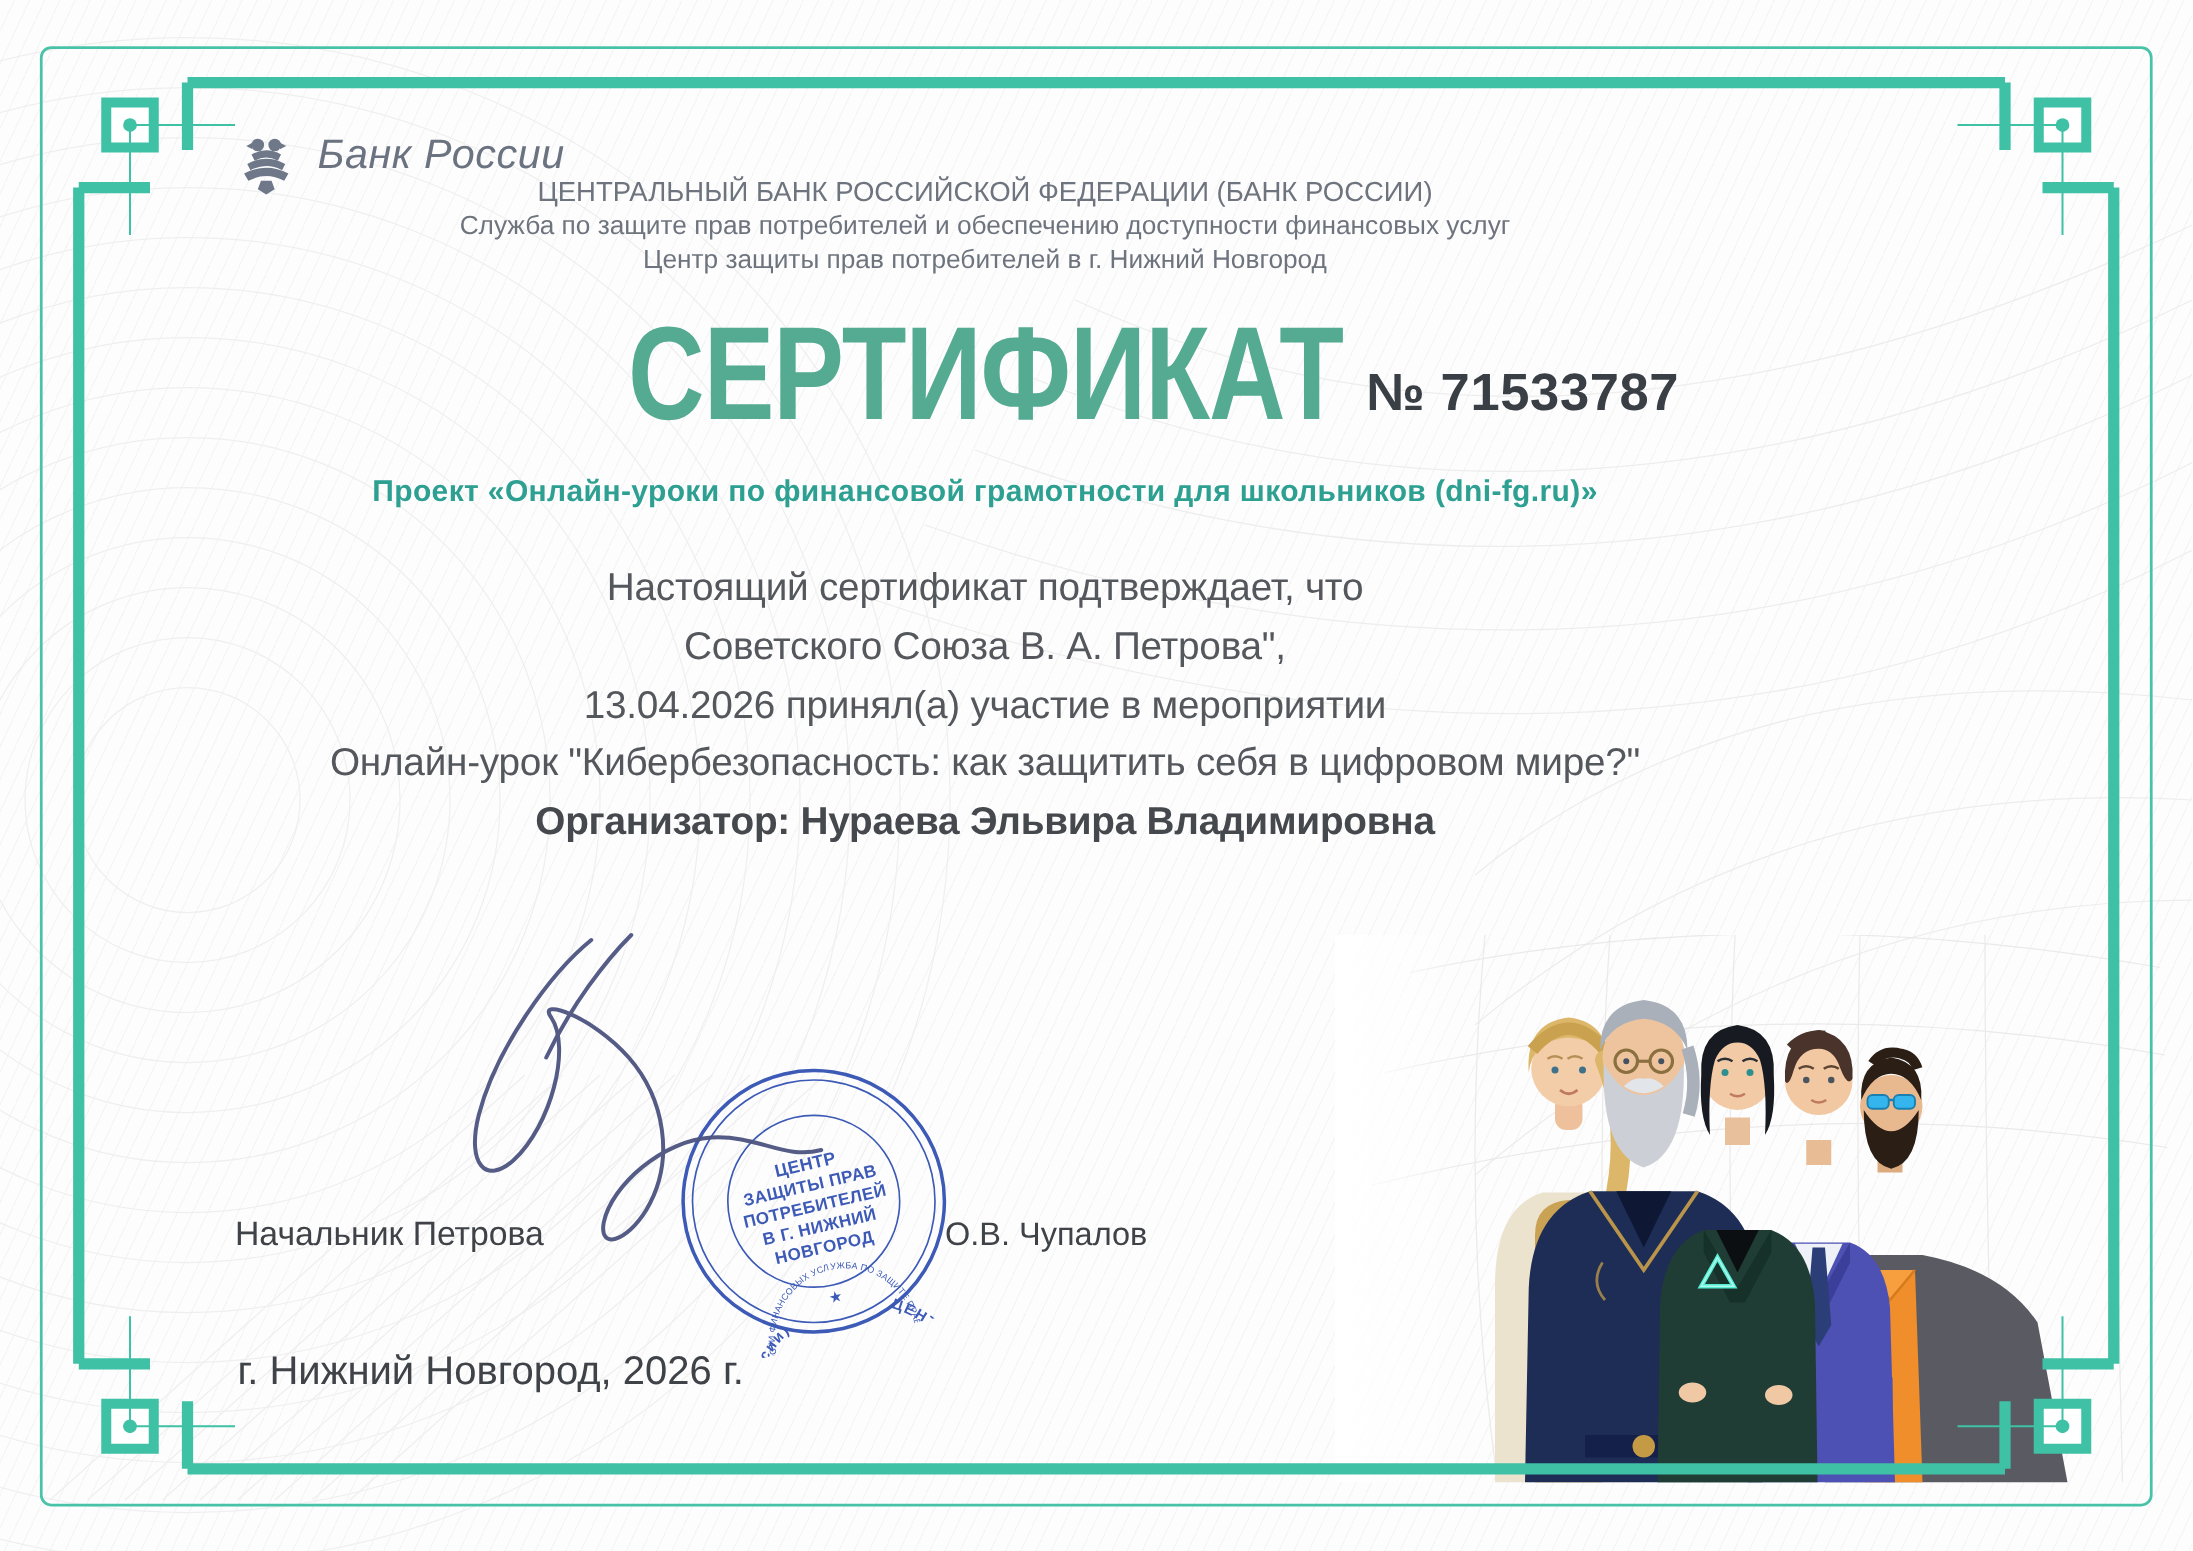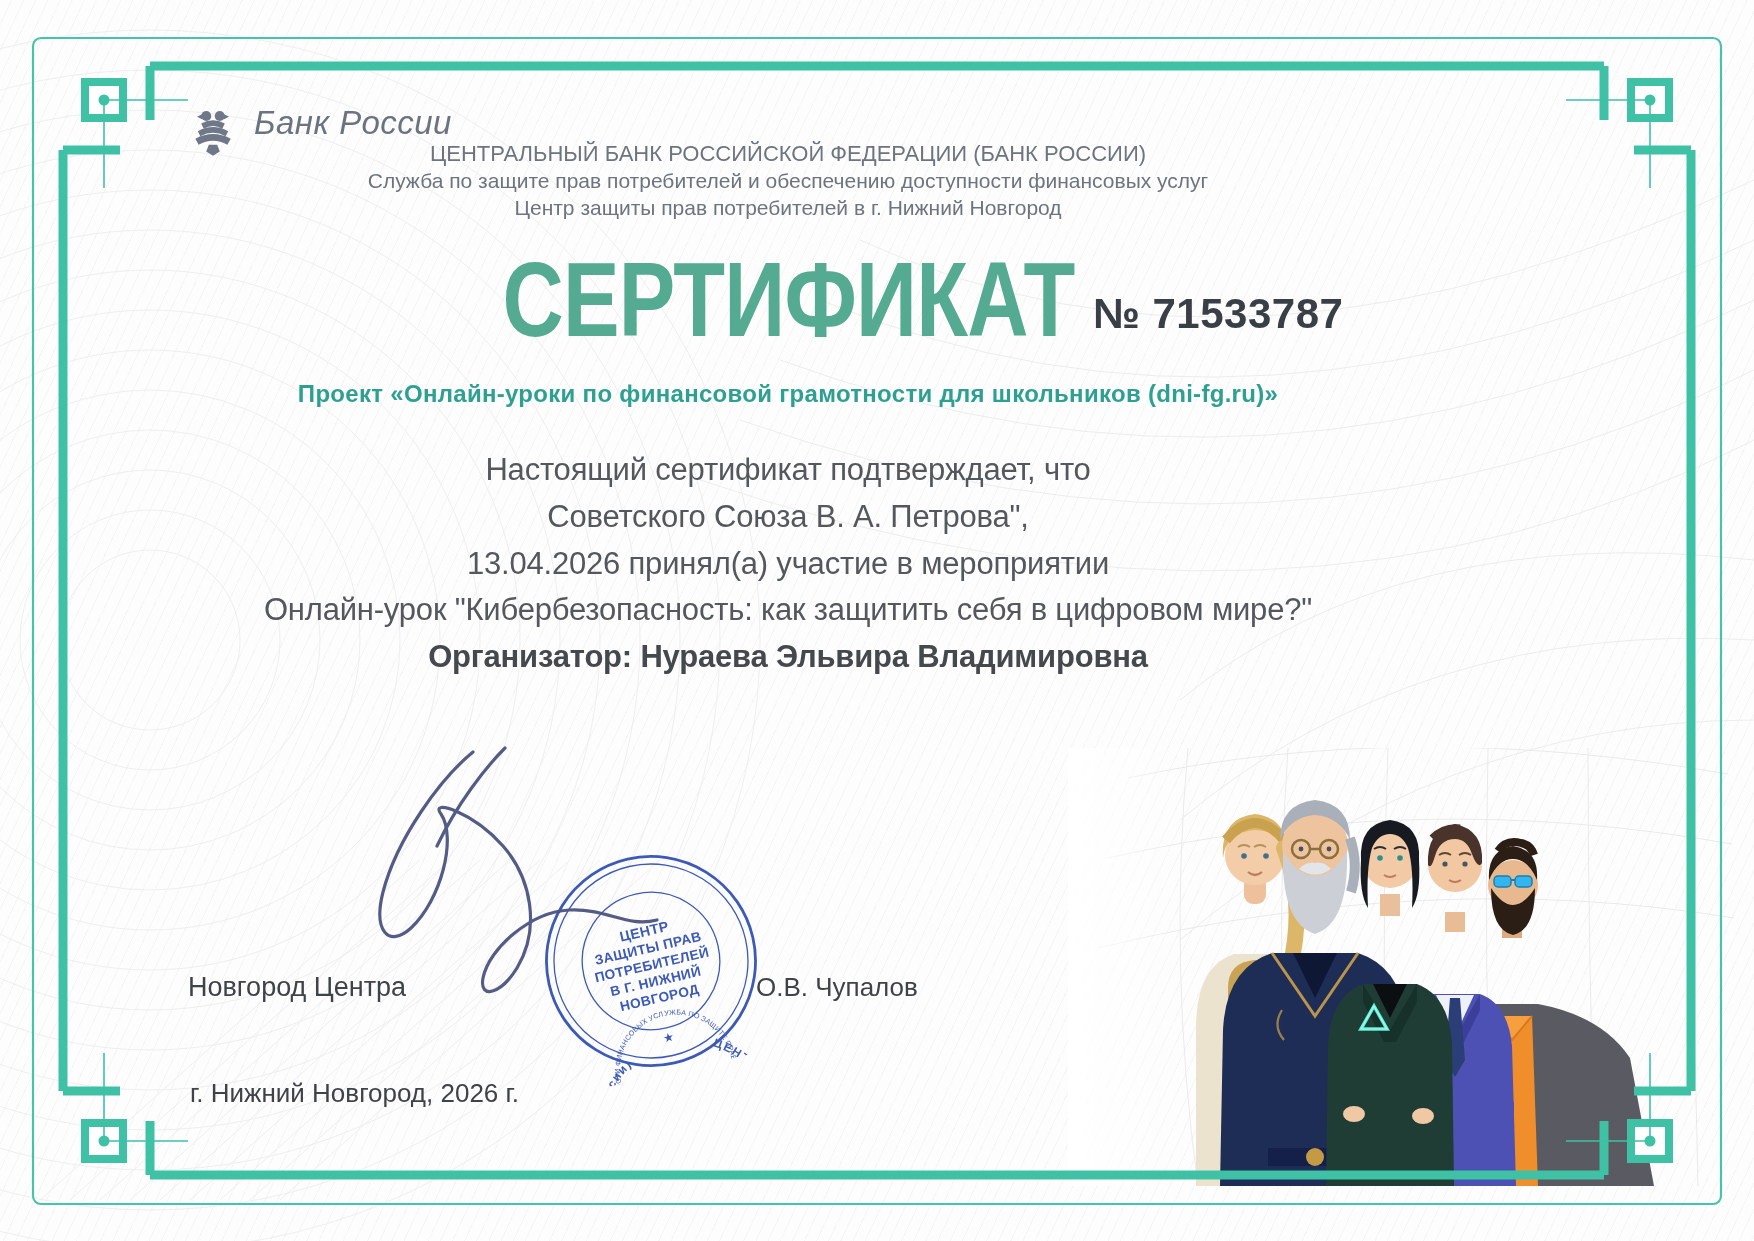--- a/index.html
+++ b/index.html
@@ -28,21 +28,21 @@
   .title span{display:inline-block;transform:scaleX(.8);transform-origin:center;}
   .cert-no{left:1093px;top:290px;font-size:42px;font-weight:bold;color:#3a3f46;letter-spacing:.5px;text-align:center;}
   
   .project{top:380px;color:#2da092;font-weight:bold;font-size:24px;letter-spacing:.3px;}
   
   .body-text{top:447px;font-size:31px;line-height:46.8px;color:#54575c;letter-spacing:-.2px;}
   .body-text .b6{font-weight:bold;color:#45494e;}
   
   .sig-pos{left:188px;top:972px;font-size:27px;color:#3f4348;}
   .sig-name{left:756px;top:972px;font-size:26px;color:#3f4348;}
-  .footer{left:190px;top:1078px;font-size:26px;color:#3f4348;}
+  .footer{left:190px;top:1078px;font-size:32px;color:#3f4348;}
   .stamp-box{left:538px;top:848px;width:226px;height:226px;transform:rotate(-13deg);opacity:.93;}
   .sign-box{left:345px;top:742px;}
 </style>
 </head>
 <body>
 
 <div class="cert">
 
   <svg class="abs layer-bg" width="1754" height="1241" viewBox="0 0 1754 1241">
     <g fill="none" stroke="#efefef" stroke-width="1">
@@ -114,21 +114,21 @@
   <div class="abs layer-txt centered project">Проект «Онлайн-уроки по финансовой грамотности для школьников (dni-fg.ru)»</div>
 
   <div class="abs layer-txt centered body-text">
     <div class="b1">Настоящий сертификат подтверждает, что</div>
     <div class="b3">Советского Союза В. А. Петрова",</div>
     <div class="b4">13.04.2026 принял(а) участие в мероприятии</div>
     <div class="b5">Онлайн-урок "Кибербезопасность: как защитить себя в цифровом мире?"</div>
     <div class="b6">Организатор: Нураева Эльвира Владимировна</div>
   </div>
 
-  <div class="abs layer-txt sig-pos">Новгород Центра</div>
+  <div class="abs layer-txt sig-pos">Начальник Петрова</div>
   <div class="abs layer-txt sig-name">О.В. Чупалов</div>
   <div class="abs layer-txt footer">г. Нижний Новгород, 2026 г.</div>
 
   <svg class="abs layer-sigstamp stamp-box" viewBox="0 0 240 240">
     <g fill="none" stroke="#2e4eb1">
       <circle cx="120" cy="120" r="111" stroke-width="3"></circle>
       <circle cx="120" cy="120" r="103" stroke-width="1.4"></circle>
       <circle cx="120" cy="120" r="73" stroke-width="1.4"></circle>
     </g>
     <defs>

